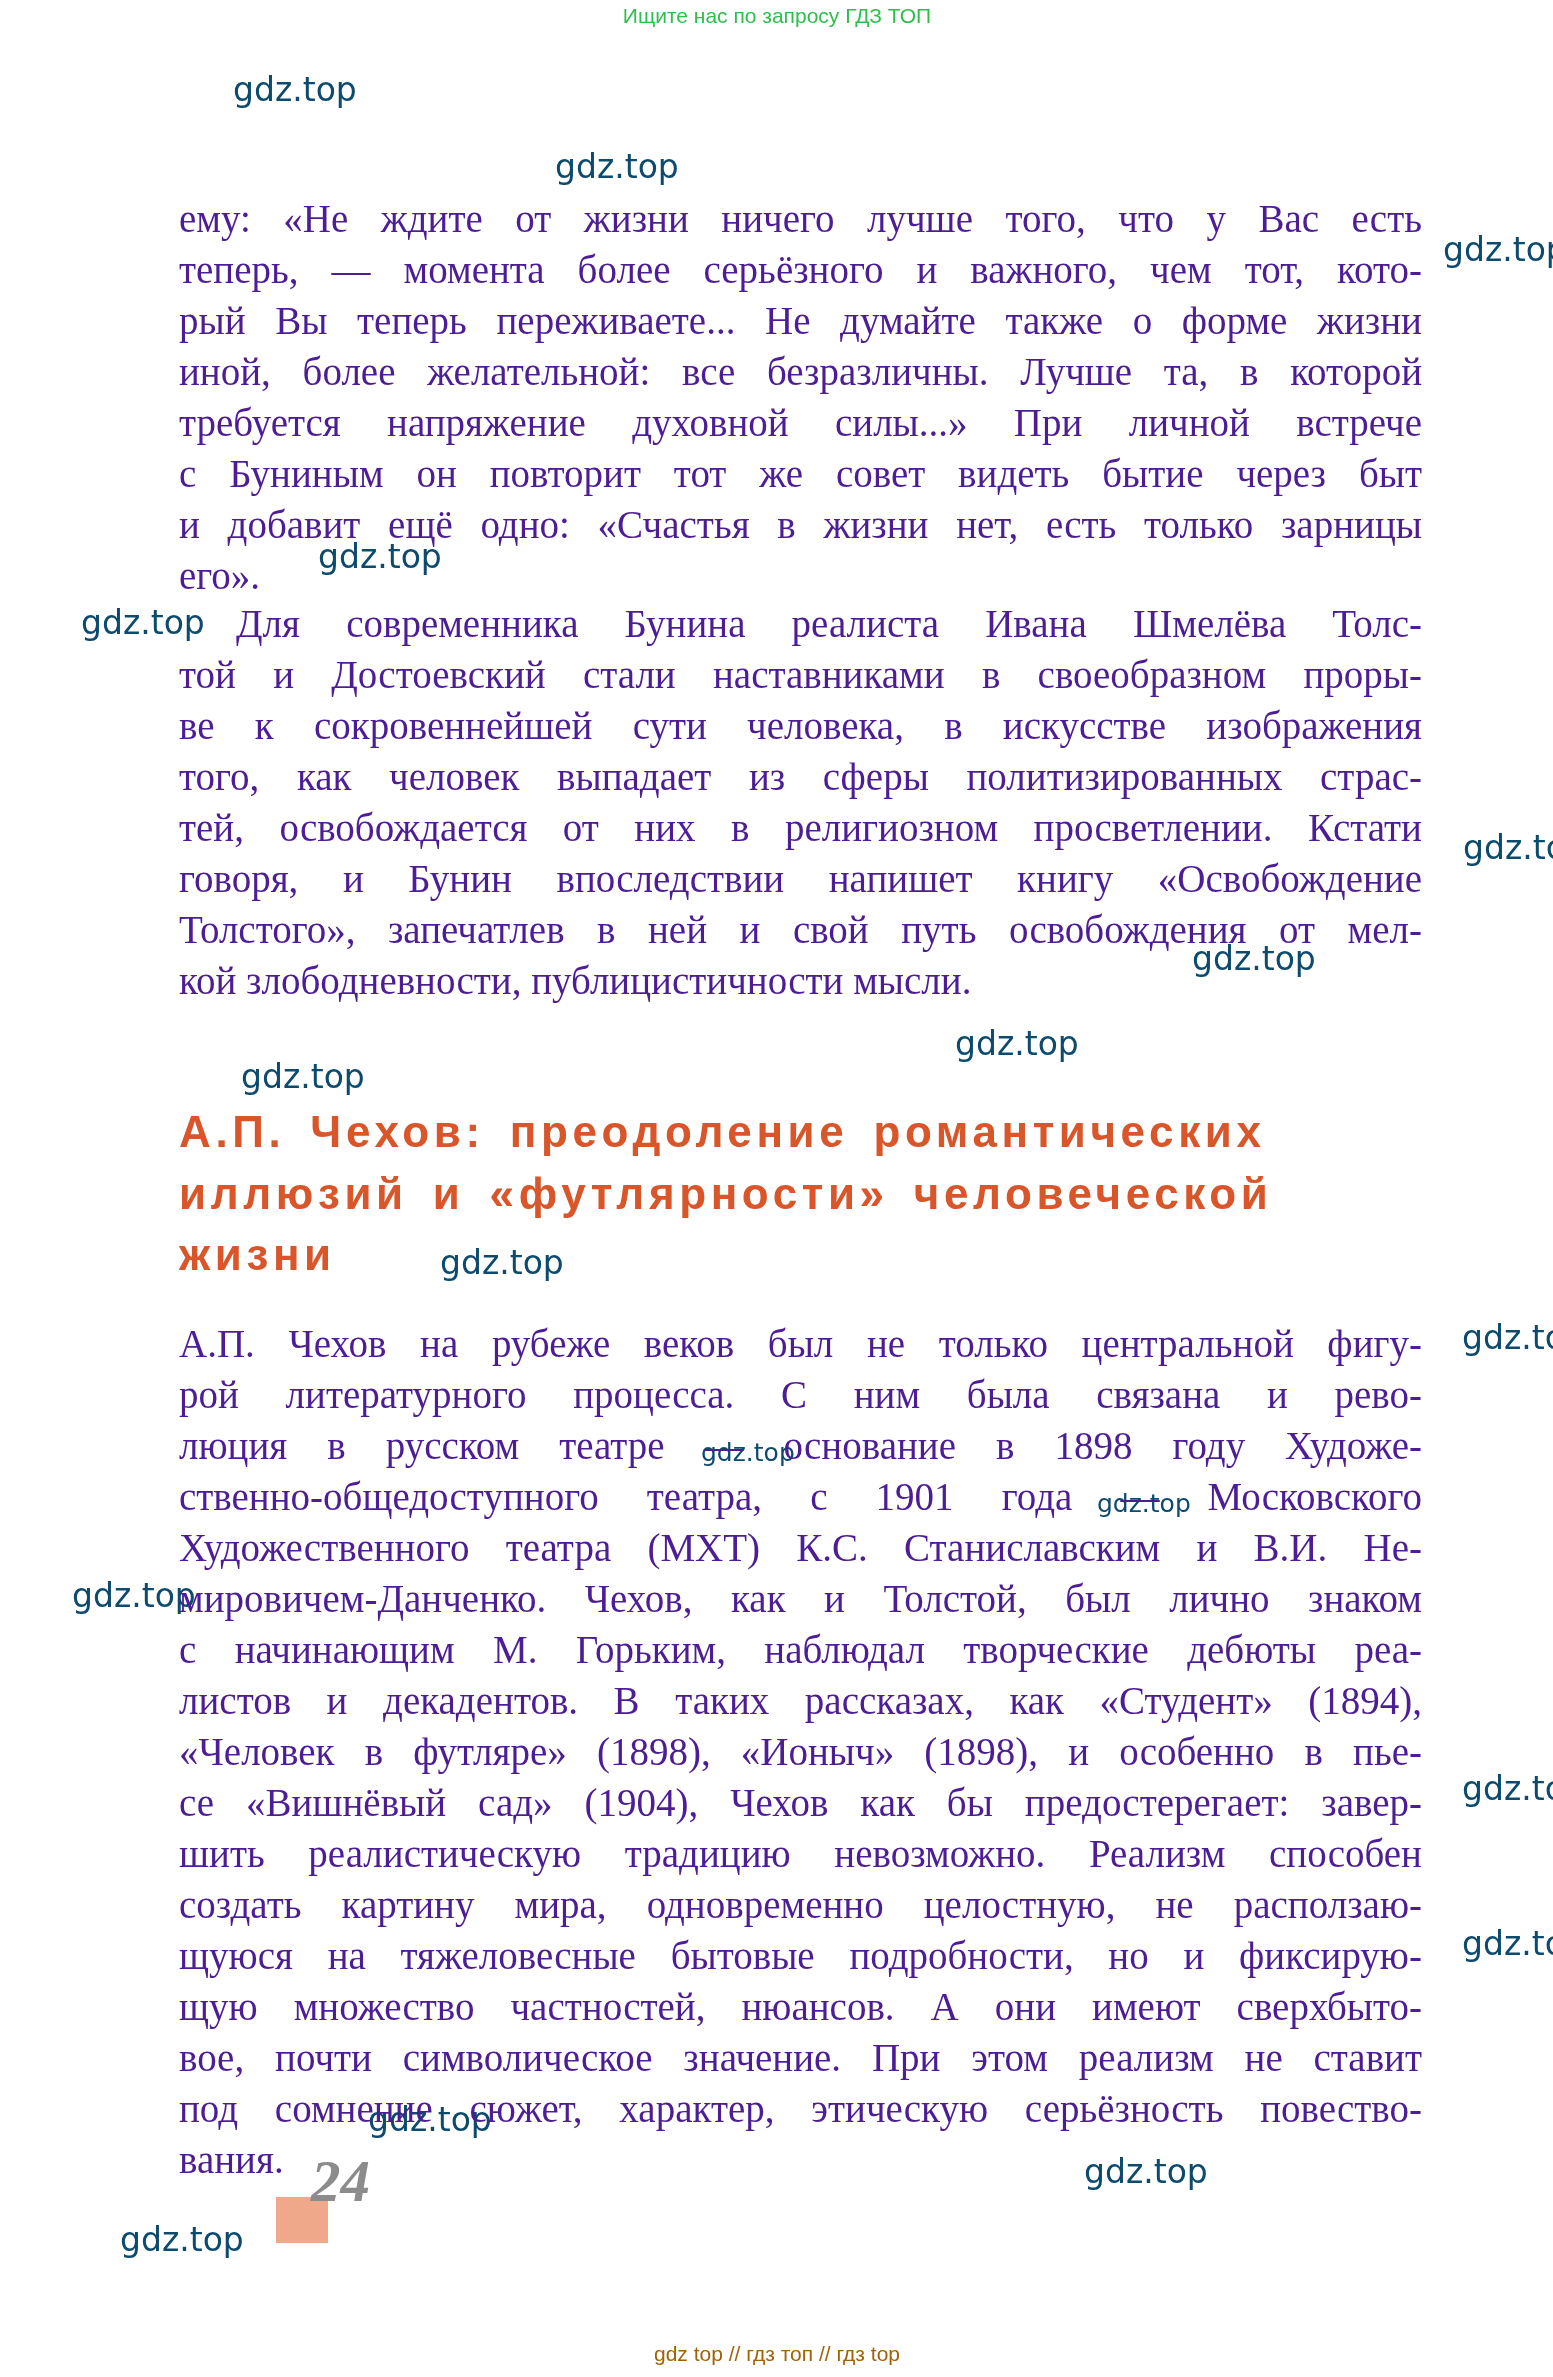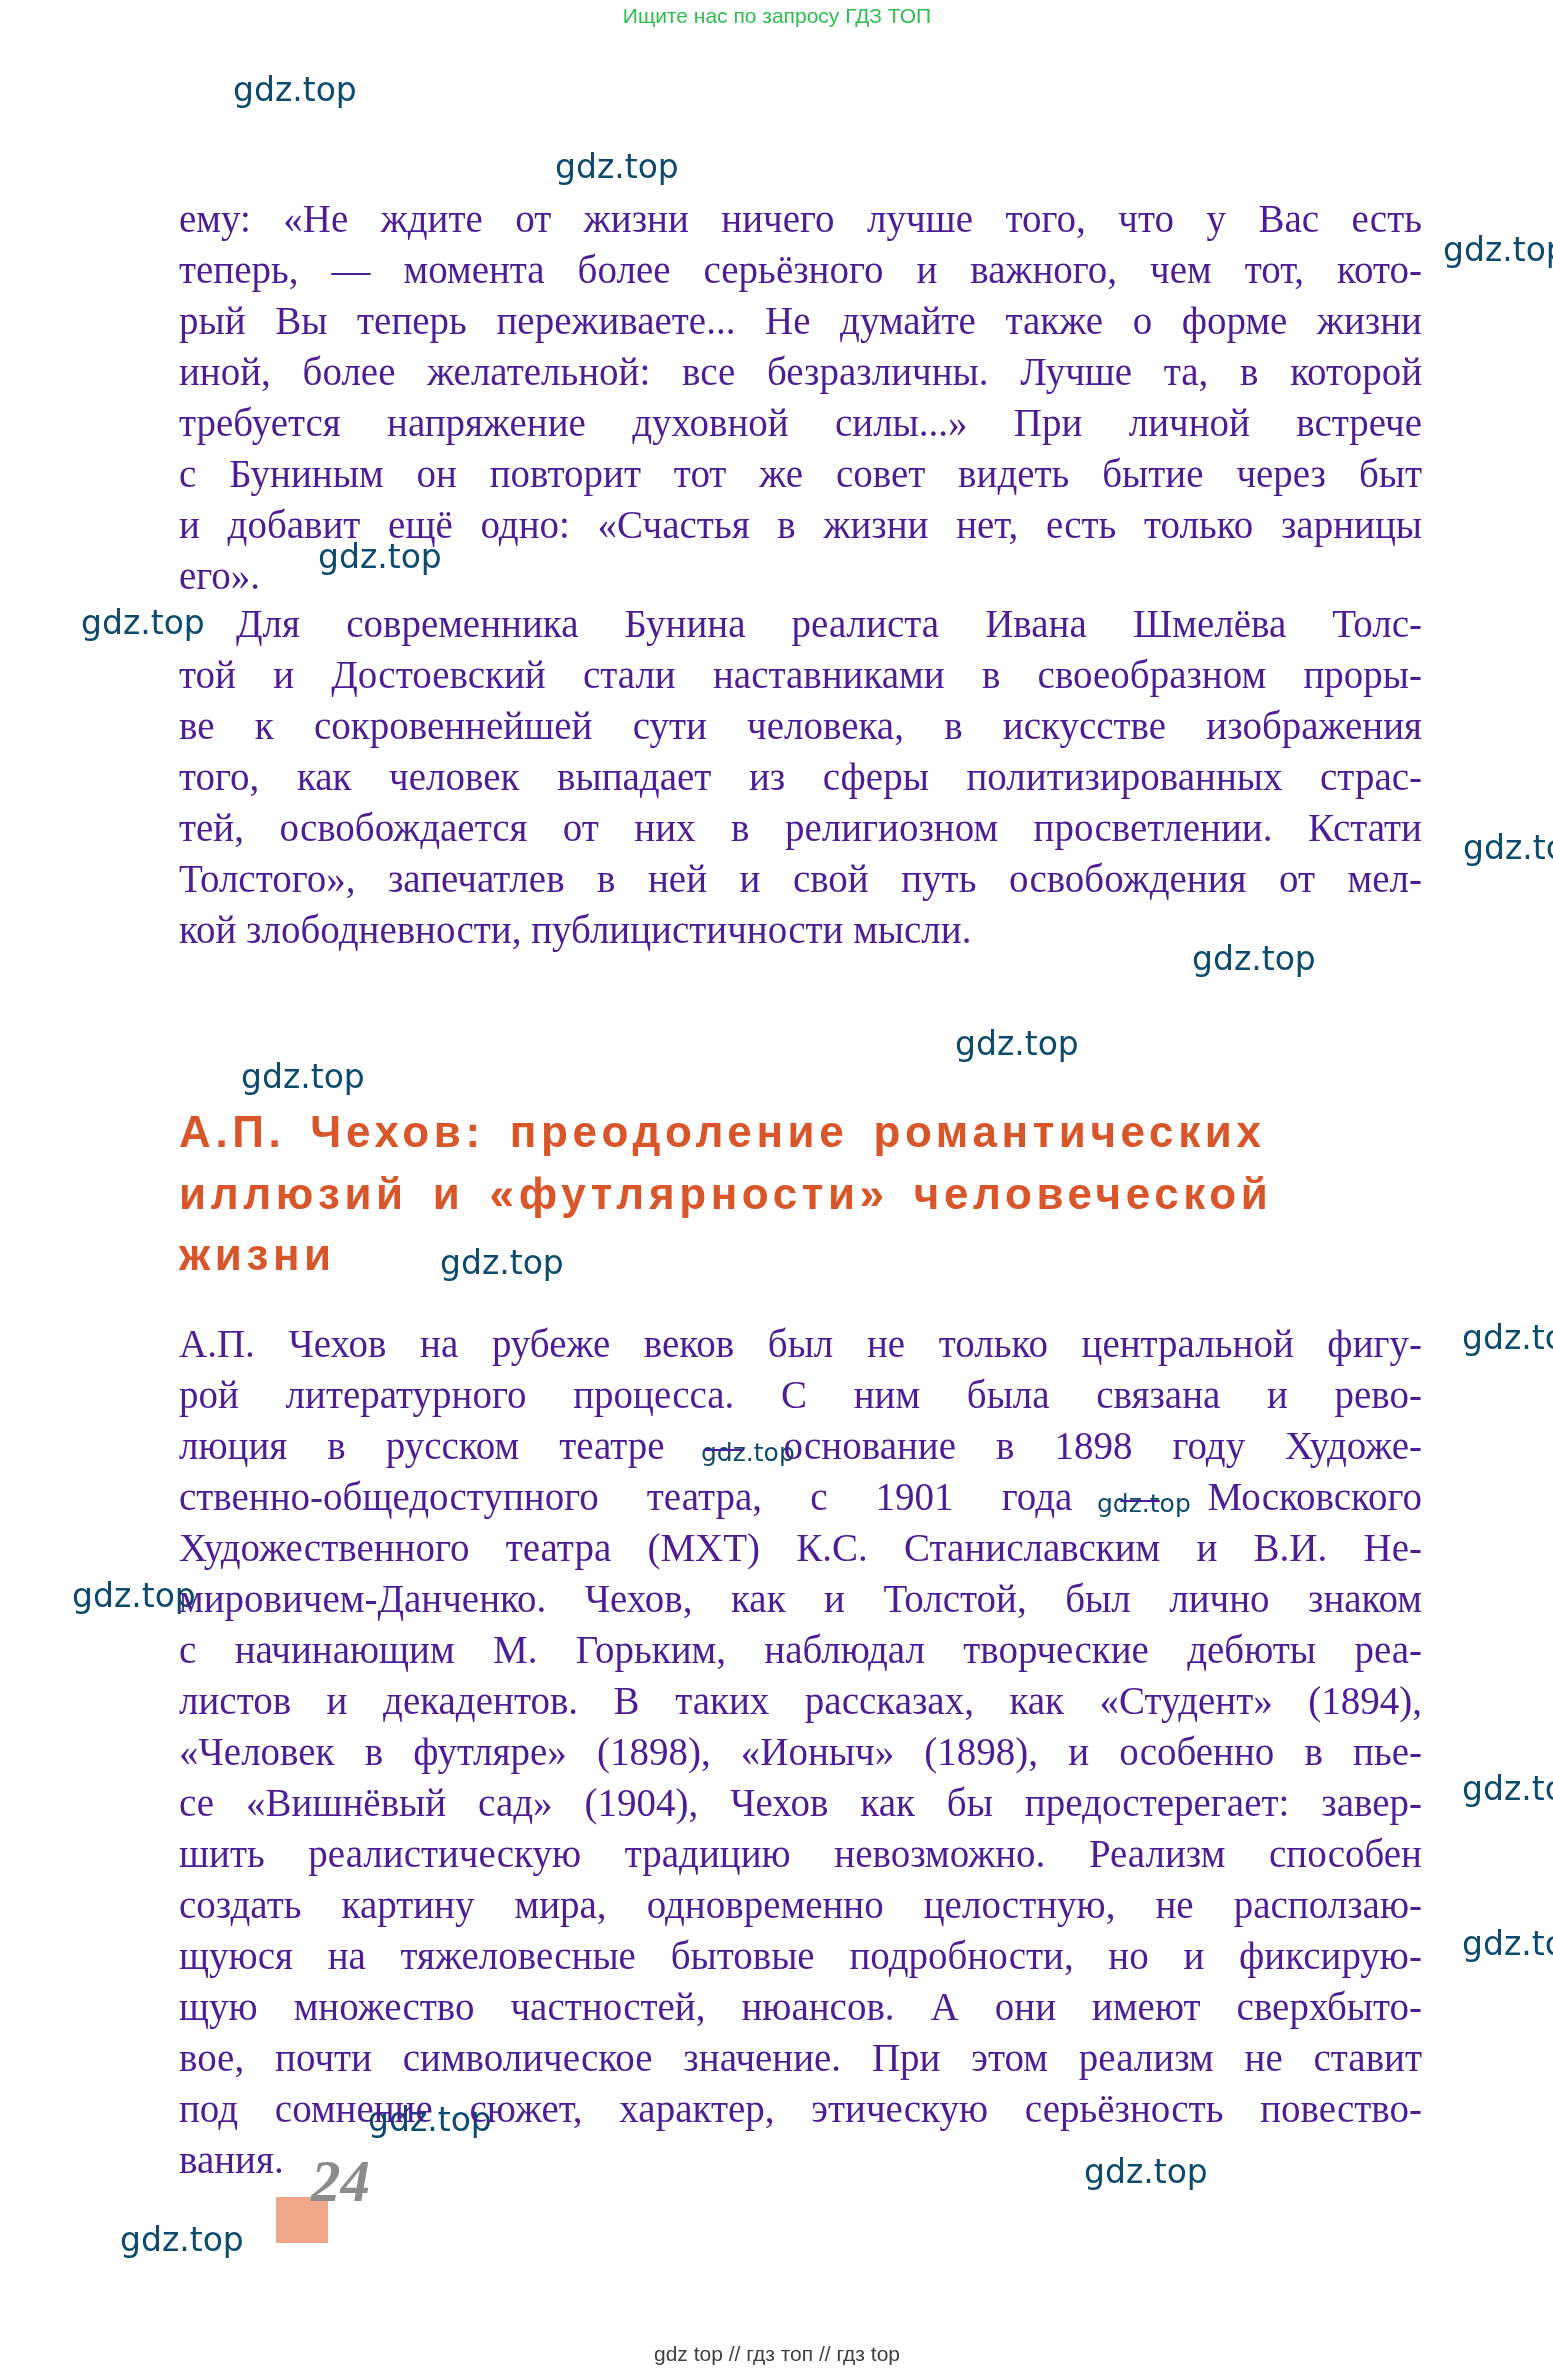--- a/index.html
+++ b/index.html
@@ -15,21 +15,21 @@
     position:absolute;top:3.7px;left:0;width:1554px;
     text-align:center;
     font-family:"Liberation Sans", sans-serif;
     font-size:21px;color:#2ebe4e;
   }
   
   .bottom-banner{
     position:absolute;top:2342px;left:0;width:1554px;
     text-align:center;
     font-family:"Liberation Sans", sans-serif;
-    font-size:21px;color:#404040;
+    font-size:21px;color:#a16207;
   }
   
   .wm{
     position:absolute;
     font-family:"DejaVu Sans", sans-serif;
     font-size:33px;color:#0c4a6e;
     white-space:nowrap;
   }
   .wm.small{font-size:25px;}
   
@@ -107,20 +107,21 @@
   <div class="tl">и добавит ещё одно: «Счастья в жизни нет, есть только зарницы</div>
   <div class="tl last">его».</div>
 </div>
 
 <div class="para" style="top:598px;">
   <div class="tl indent">Для современника Бунина реалиста Ивана Шмелёва Толс-</div>
   <div class="tl">той и Достоевский стали наставниками в своеобразном проры-</div>
   <div class="tl">ве к сокровеннейшей сути человека, в искусстве изображения</div>
   <div class="tl">того, как человек выпадает из сферы политизированных страс-</div>
   <div class="tl">тей, освобождается от них в религиозном просветлении. Кстати</div>
+  <div class="tl">говоря, и Бунин впоследствии напишет книгу «Освобождение</div>
   <div class="tl">Толстого», запечатлев в ней и свой путь освобождения от мел-</div>
   <div class="tl last">кой злободневности, публицистичности мысли.</div>
 </div>
 
 <div class="heading">
   <div class="hl" style="position:absolute;top:1101px;left:0;">А.П. Чехов: преодоление романтических</div>
   <div class="hl" style="position:absolute;top:1163px;left:0;">иллюзий и «футлярности» человеческой</div>
   <div class="hl" style="position:absolute;top:1224px;left:0;">жизни</div>
 </div>
 

